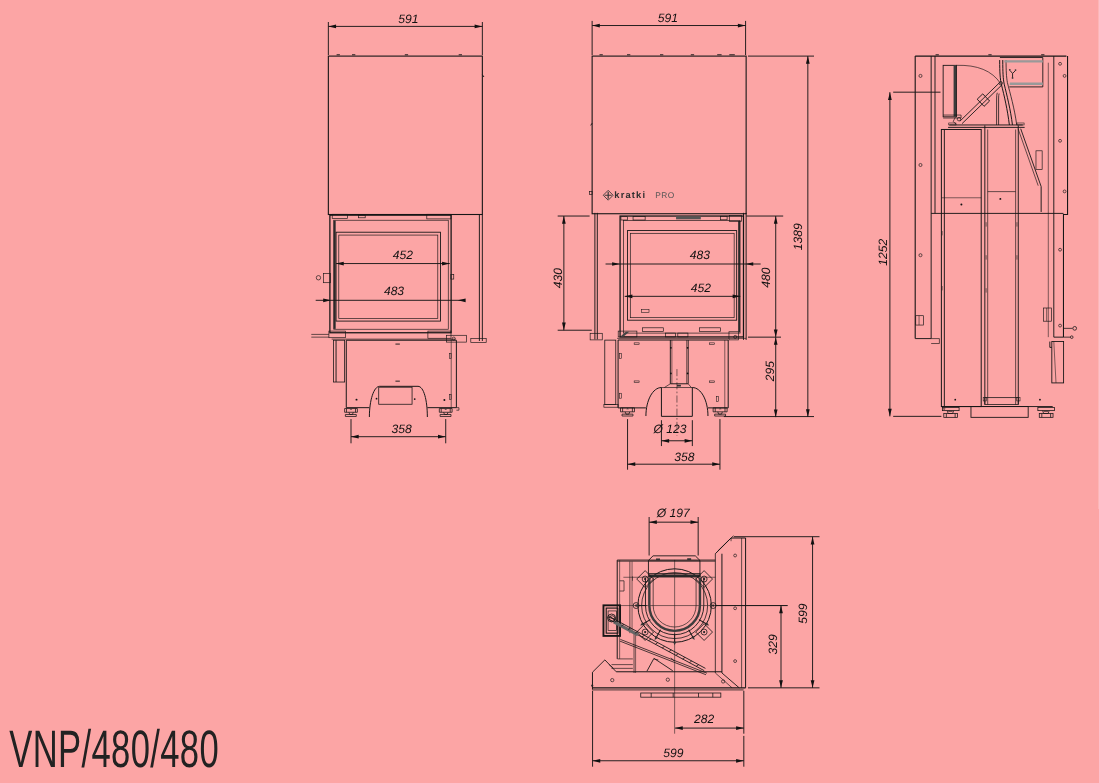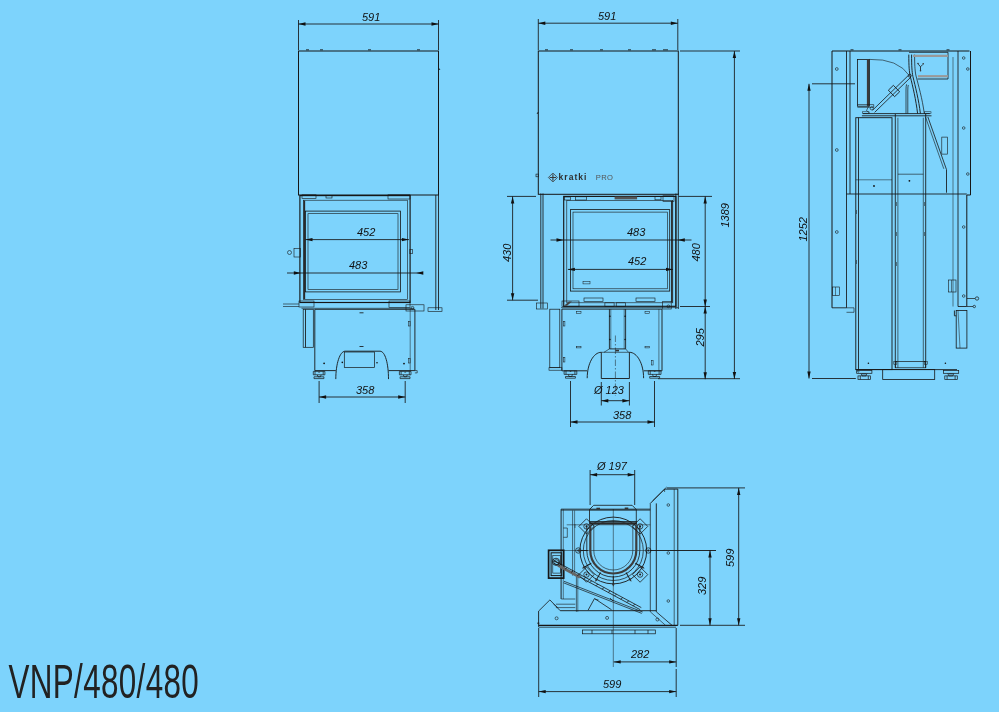--- a/index.html
+++ b/index.html
@@ -1,16 +1,16 @@
 <!DOCTYPE html>
 <html><head>
 <meta charset="utf-8">
 <style>
   html,body{margin:0;padding:0;background:#ffffff;}
-  .page{position:relative;width:999px;height:712px;background:#7dd3fc;overflow:hidden;}
+  .page{position:relative;width:999px;height:712px;background:#fca5a5;overflow:hidden;}
   svg text{font-family:"Liberation Sans",sans-serif;}
   .dim{font-style:italic;font-size:11px;fill:#111;}
   .title{font-size:48px;fill:#222;letter-spacing:0.5px;}
 </style>
 </head>
 <body>
 <div class="page">
 <svg width="999" height="712" viewBox="0 0 999 712" fill="none" stroke="#161616" stroke-width="0.85" stroke-linecap="butt">
 
 <g id="leftview">

